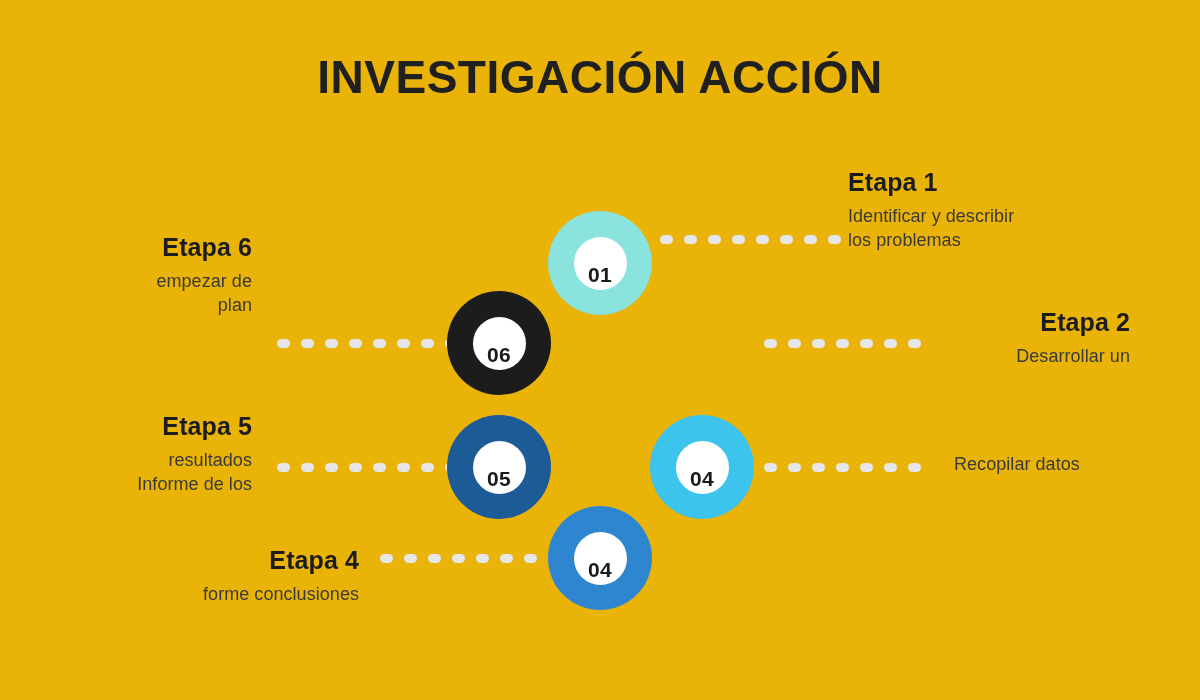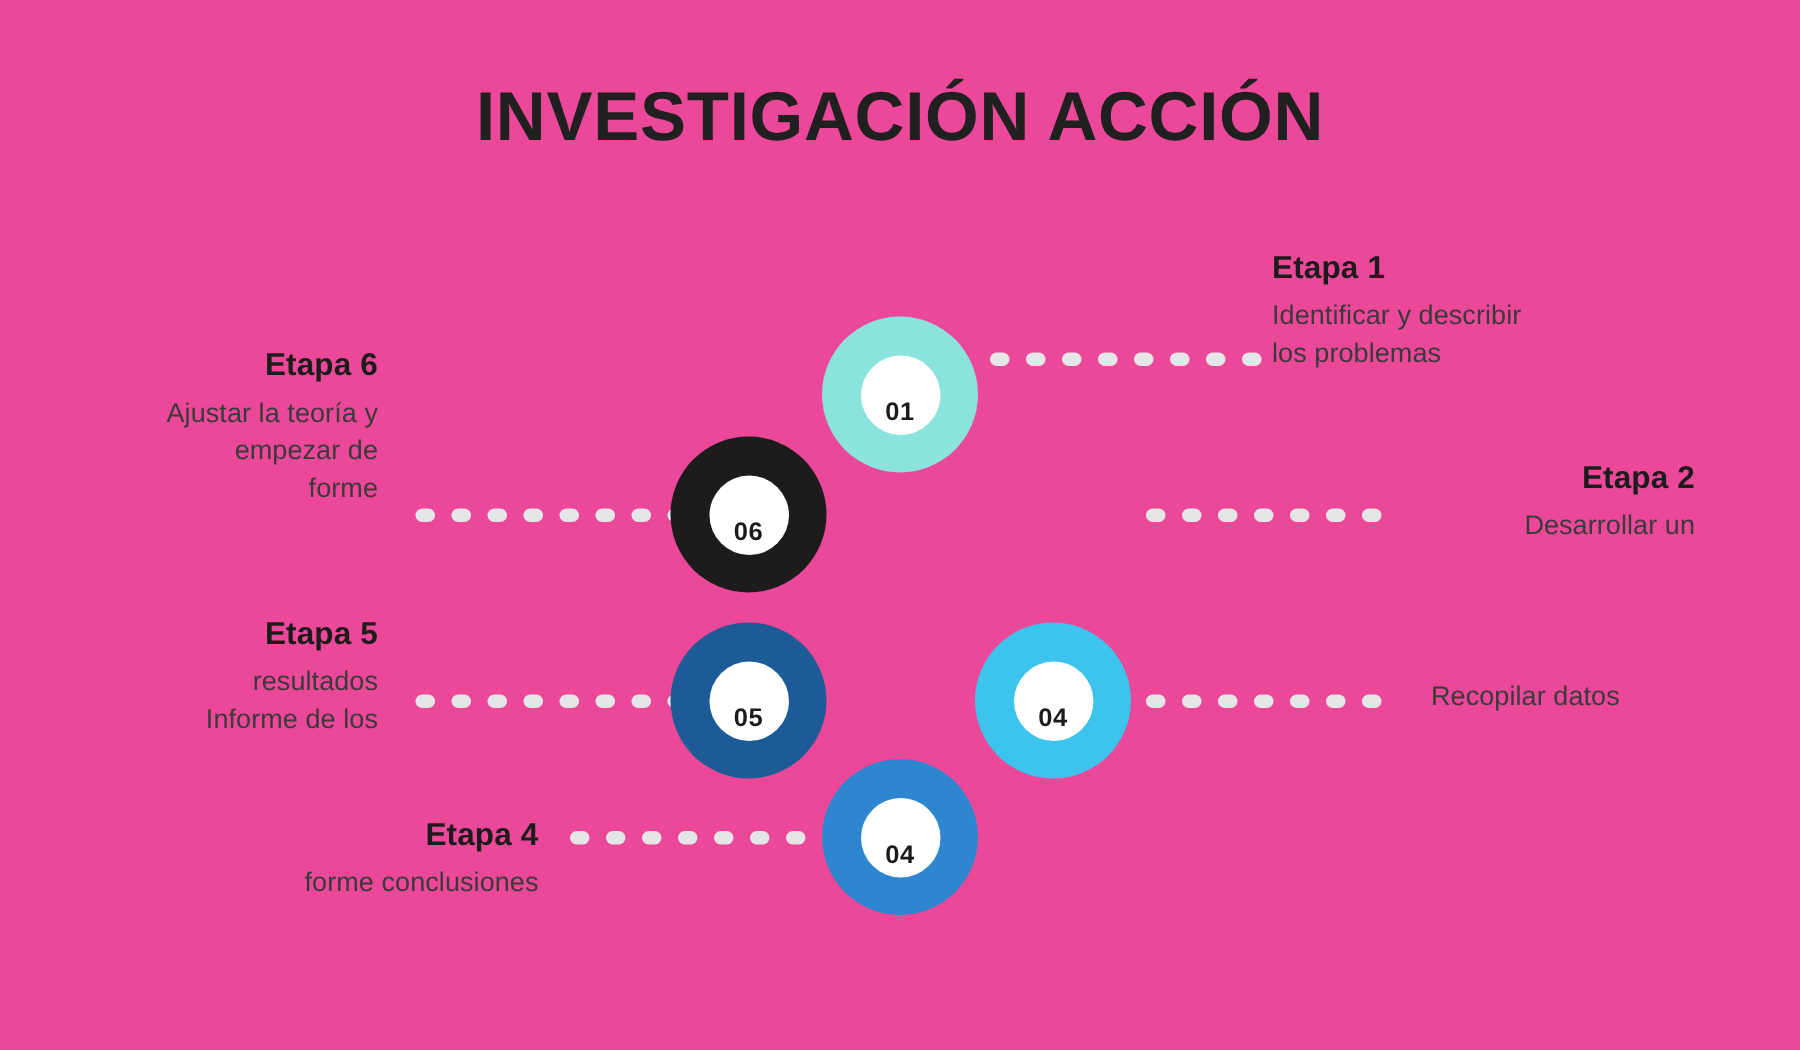--- a/index.html
+++ b/index.html
@@ -15,21 +15,21 @@
     background: #fdfdfd;
     font-family: "Liberation Sans", "DejaVu Sans", sans-serif;
     color: #1f1f1f;
     -webkit-font-smoothing: antialiased;
   }
 
   .canvas {
     position: relative;
     width: 1200px;
     height: 700px;
-    background: #ec4899;
+    background: #eab308;
   }
 
   
   .page-title {
     position: absolute;
     top: 52px;
     left: 0;
     width: 1200px;
     text-align: center;
     font-size: 46px;
@@ -70,35 +70,35 @@
   .node .hub {
     width: 53px;
     height: 53px;
     border-radius: 50%;
     background: #ffffff;
     display: flex;
     align-items: center;
     justify-content: center;
   }
   .node .num {
-    font-size: 17px;
+    font-size: 21px;
     font-weight: 700;
     color: #1b1b1b;
     letter-spacing: 0.3px;
     line-height: 1;
     margin-top: 23px;
   }
 
   
   .label {
     position: absolute;
     line-height: 1.38;
   }
   .label .etapa {
-    font-size: 21px;
+    font-size: 25px;
     font-weight: 700;
     color: #1c1c1c;
     letter-spacing: 0.1px;
     white-space: nowrap;
     margin-bottom: 4px;
   }
   .label .desc {
     font-size: 18px;
     font-weight: 400;
     color: #3a3a3a;
@@ -230,18 +230,17 @@
   </div>
 
   <div class="label align-right" style="left:10px; top:409px; width:242px;">
     <div class="etapa">Etapa 5</div>
     <div class="desc">resultados</div>
     <div class="desc">Informe de los</div>
   </div>
 
   <div class="label align-right" style="left:10px; top:230px; width:242px;">
     <div class="etapa">Etapa 6</div>
-    <div class="desc">Ajustar la teoría y</div>
     <div class="desc">empezar de</div>
-    <div class="desc">forme</div>
+    <div class="desc">plan</div>
   </div>
 
 </div>
 
 </body></html>

